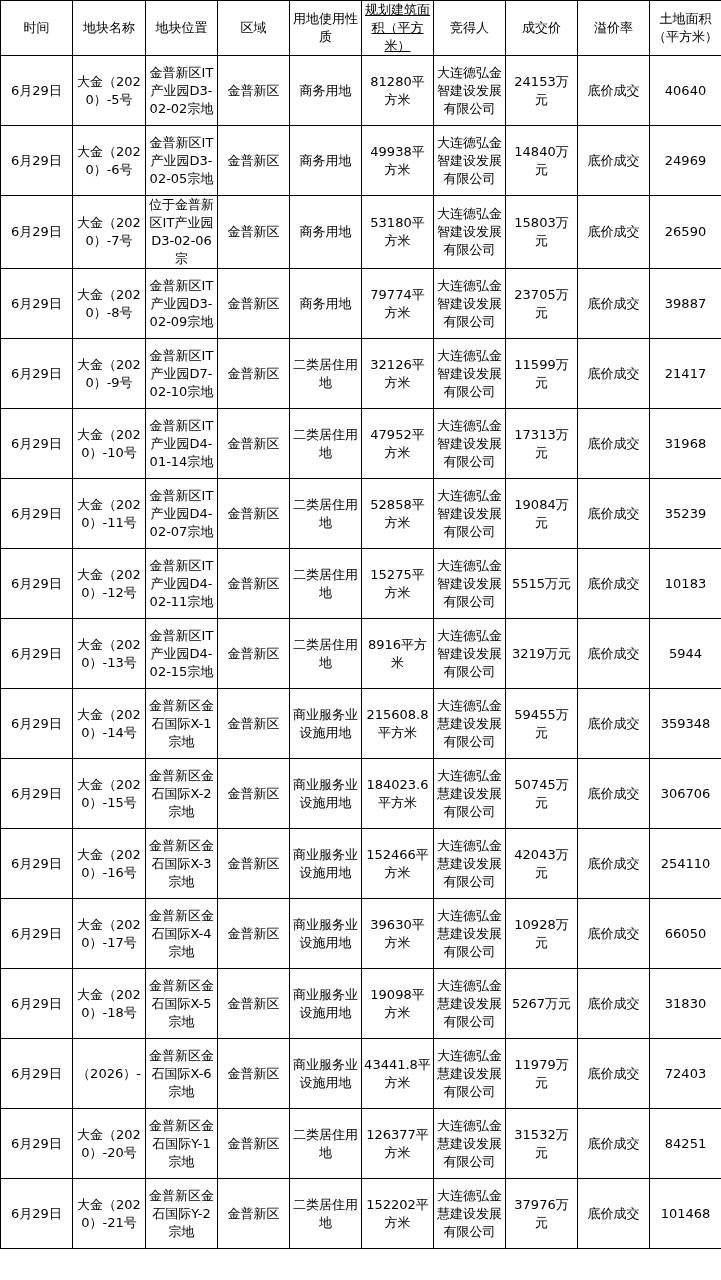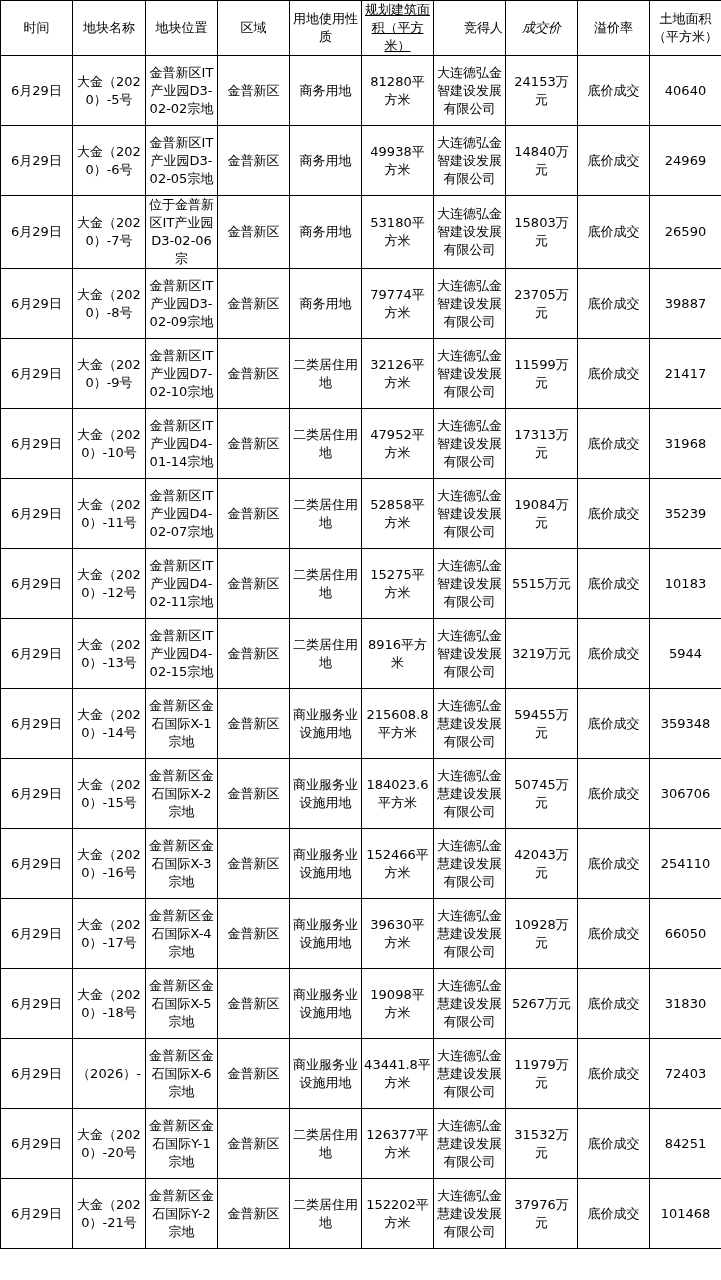--- a/index.html
+++ b/index.html
@@ -23,22 +23,22 @@
       overflow: hidden;
     }
     thead th { height: 52px; }
     tbody td { height: 69px; }
     .c-date { width: 67px; }
     .c-name { width: 68px; }
     .c-loc  { width: 67px; }
     .c-area { width: 67px; }
     .c-use  { width: 67px; margin-left: 26px; }
     .c-bld  { width: 67px; text-decoration: underline; }
-    .c-win  { width: 67px; text-align: right; }
-    .c-price{ width: 67px; font-style: italic; }
+    .c-win  { width: 67px; }
+    .c-price{ width: 67px; }
     .c-prem { width: 67px; }
     .c-land { width: 67px; }
   </style>
 </head>
 <body>
 
 <table>
   <thead>
     <tr>
       <th class="c-date">时间</th>

